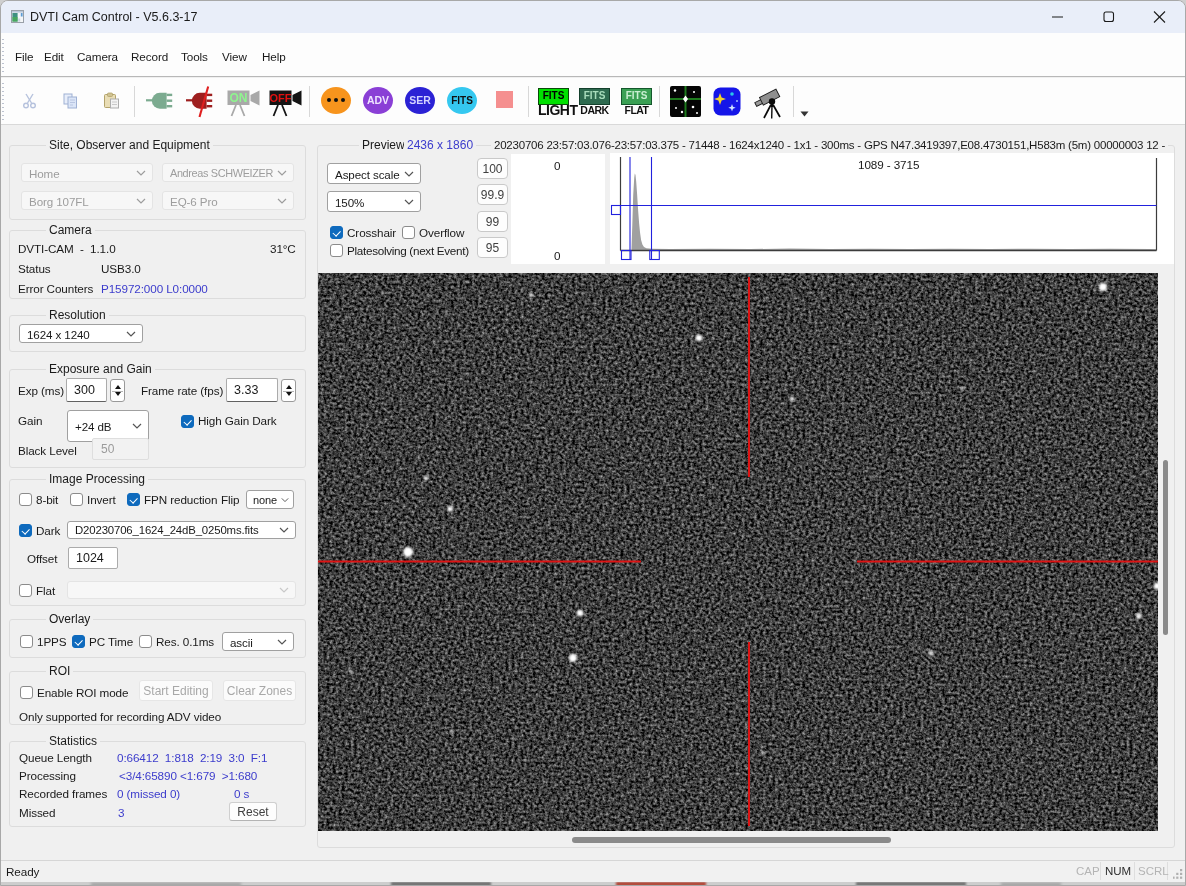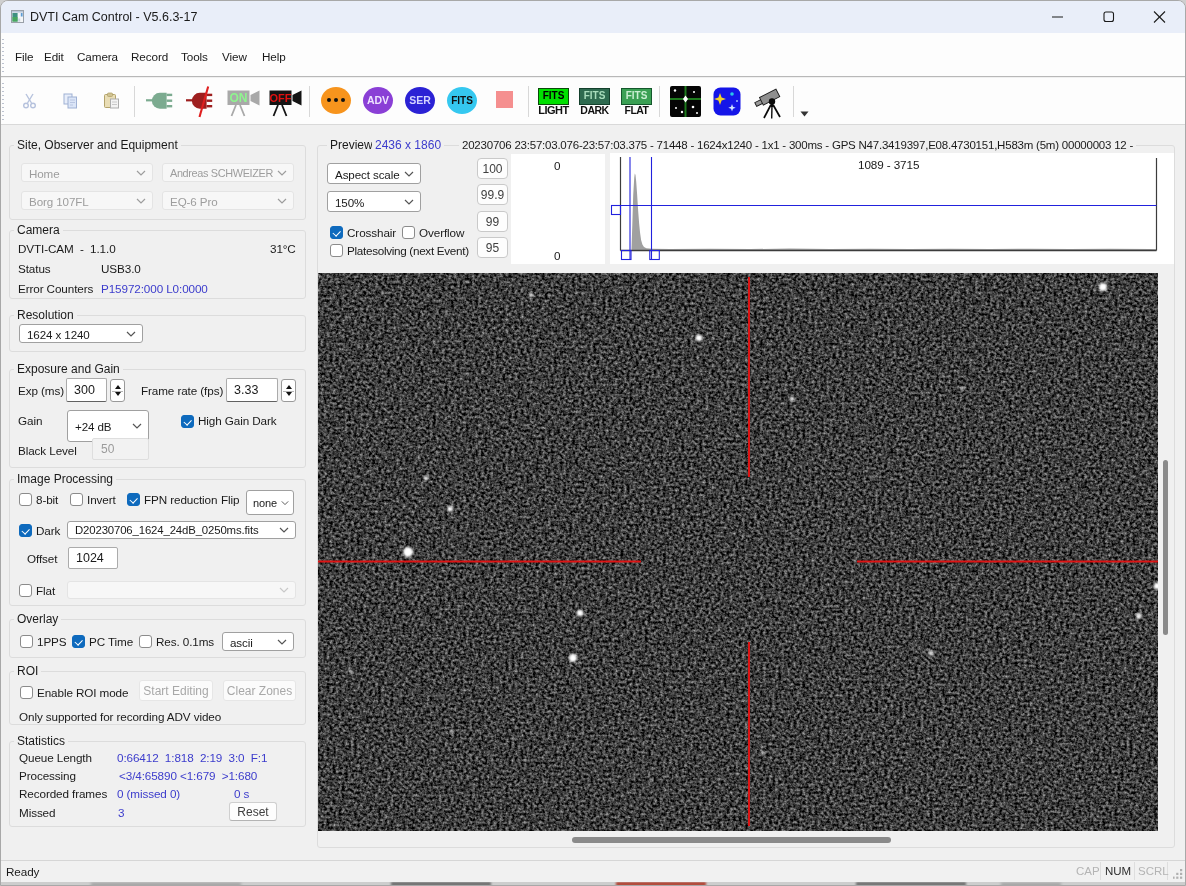--- a/index.html
+++ b/index.html
@@ -3,21 +3,21 @@
 <meta charset="utf-8">
 <style>
   html,body{margin:0;padding:0;width:1186px;height:886px;overflow:hidden;background:#cfcfcf;}
   *{box-sizing:border-box;}
   body{font-family:"Liberation Sans",sans-serif;color:#1a1a1a;}
   #win{position:absolute;left:0;top:0;width:1186px;height:886px;background:#f0f0f0;border:1px solid #a8a8a8;border-radius:8px 8px 0 0;overflow:hidden;}
   .abs{position:absolute;}
   .t12{font-size:11.7px;line-height:14px;white-space:nowrap;letter-spacing:-0.1px;}
   .blue{color:#3c3ccc;}
   .gbox{position:absolute;border:1px solid #dcdcdc;border-radius:3px;}
-  .glabel{position:absolute;background:#f0f0f0;font-size:12px;line-height:13px;padding:0 3px;white-space:nowrap;}
+  .glabel{position:absolute;background:#f0f0f0;font-size:12px;line-height:13px;padding:0 3px;white-space:nowrap;margin-left:32px;}
   .combo{position:absolute;background:#fff;border:1px solid #a0a0a0;border-radius:3px;font-size:11.6px;letter-spacing:-0.1px;white-space:nowrap;}
   .combo .ct{position:absolute;left:7px;top:50%;transform:translateY(-50%);}
   .combo svg.chev{position:absolute;right:6px;top:50%;transform:translateY(-50%);}
   .combo.dis{background:#f7f7f7;border-color:#e4e4e4;color:#9d9d9d;}
   .cb{position:absolute;width:13px;height:13px;border:1px solid #8b8b8b;border-radius:3px;background:#fff;}
   .cb.on{background:#0e6abd;border-color:#0e6abd;}
   .cb.on:after{content:"";position:absolute;left:2.1px;top:2.9px;width:6.2px;height:3.6px;border:solid #fff;border-width:0 0 1.7px 1.7px;transform:rotate(-47deg);}
   .spinbox{position:absolute;background:#fff;border:1px solid #ababab;border-bottom-color:#616161;border-radius:2px;font-size:12.5px;}
   .spinbox .v{position:absolute;left:7px;top:50%;transform:translateY(-50%);}
   .spinner{position:absolute;background:#fff;border:1px solid #9a9a9a;border-radius:3px;}
@@ -139,21 +139,21 @@
     <div class="abs" style="left:326px;top:97px;width:4px;height:4px;background:#111;border-radius:50%;"></div>
     <div class="abs" style="left:333px;top:97px;width:4px;height:4px;background:#111;border-radius:50%;"></div>
     <div class="abs" style="left:340px;top:97px;width:4px;height:4px;background:#111;border-radius:50%;"></div>
     <div class="abs" style="left:362px;top:86px;width:30px;height:27px;background:#8a3fd6;border-radius:50%;color:#efe3ff;font-size:10.5px;font-weight:bold;text-align:center;line-height:27px;">ADV</div>
     <div class="abs" style="left:404px;top:86px;width:30px;height:27px;background:#2b22d5;border-radius:50%;color:#d3d4ff;font-size:10.5px;font-weight:bold;text-align:center;line-height:27px;">SER</div>
     <div class="abs" style="left:446px;top:86px;width:30px;height:27px;background:#35c8f0;border-radius:50%;color:#111;font-size:10px;font-weight:bold;text-align:center;line-height:27px;">FITS</div>
     <div class="abs" style="left:495px;top:90px;width:17px;height:17px;background:#f58f8f;"></div>
     <div class="sep" style="left:527px;"></div>
 
     <div class="abs" style="left:537px;top:87px;width:31px;height:17px;background:#00e000;border:1.5px solid #0a4a0a;color:#000;font-size:10px;font-weight:bold;text-align:center;line-height:14px;">FITS</div>
-    <div class="abs" style="left:537px;top:103px;width:31px;height:12px;color:#111;font-size:11px;font-weight:bold;text-align:center;line-height:12px;letter-spacing:-0.5px;">LIGHT</div>
+    <div class="abs" style="left:537px;top:103px;width:31px;height:12px;color:#111;font-size:14px;font-weight:bold;text-align:center;line-height:12px;letter-spacing:-0.5px;">LIGHT</div>
     <div class="abs" style="left:578px;top:87px;width:31px;height:17px;background:#2e6b50;border:1.5px solid #14402c;color:#a8dcbc;font-size:10px;font-weight:bold;text-align:center;line-height:14px;">FITS</div>
     <div class="abs" style="left:578px;top:103px;width:31px;height:12px;color:#111;font-size:10.5px;font-weight:bold;text-align:center;line-height:12px;letter-spacing:-0.5px;">DARK</div>
     <div class="abs" style="left:620px;top:87px;width:31px;height:17px;background:#3aa054;border:1.5px solid #14582c;color:#c9eed2;font-size:10px;font-weight:bold;text-align:center;line-height:14px;">FITS</div>
     <div class="abs" style="left:620px;top:103px;width:31px;height:12px;color:#111;font-size:10.5px;font-weight:bold;text-align:center;line-height:12px;letter-spacing:-0.5px;">FLAT</div>
     <div class="sep" style="left:658px;"></div>
 
     <svg class="abs" style="left:669px;top:85px;" width="31" height="31" viewBox="0 0 31 31">
       <rect x="0" y="0" width="31" height="31" rx="2" fill="#050505"></rect>
       <line x1="15.5" y1="0" x2="15.5" y2="31" stroke="#1d7a1d" stroke-width="2"></line>
       <line x1="0" y1="13" x2="31" y2="13" stroke="#1d7a1d" stroke-width="2"></line>
@@ -276,21 +276,21 @@
 
   <div class="gbox" style="left:8px;top:478px;width:297px;height:127px;"></div>
   <div class="glabel" style="left:13px;top:472px;">Image Processing</div>
   <div class="cb" style="left:18px;top:492px;"></div>
   <div class="abs t12" style="left:35px;top:492px;">8-bit</div>
   <div class="cb" style="left:69px;top:492px;"></div>
   <div class="abs t12" style="left:86px;top:492px;">Invert</div>
   <div class="cb on" style="left:126px;top:492px;"></div>
   <div class="abs t12" style="left:143px;top:492px;">FPN reduction</div>
   <div class="abs t12" style="left:220px;top:492px;">Flip</div>
-  <div class="combo" style="left:245px;top:489px;width:48px;height:25px;">
+  <div class="combo" style="left:245px;top:489px;width:48px;height:19px;">
       <span class="ct" style="left:6px;font-size:11px;">none</span>
       <svg class="chev" style="right:4px;" width="8" height="6" viewBox="0 0 10 6">
         <path d="M1 1 L5 5 L9 1" fill="none" stroke="#555" stroke-width="1.2"></path>
       </svg>
     </div>
   <div class="cb on" style="left:18px;top:523px;"></div>
   <div class="abs t12" style="left:35px;top:523px;">Dark</div>
   <div class="combo" style="left:66px;top:520px;width:229px;height:18px;">
       <span class="ct" style="font-size:11.4px;letter-spacing:-0.15px;">D20230706_1624_24dB_0250ms.fits</span>
       <svg class="chev" width="10" height="6" viewBox="0 0 10 6">

